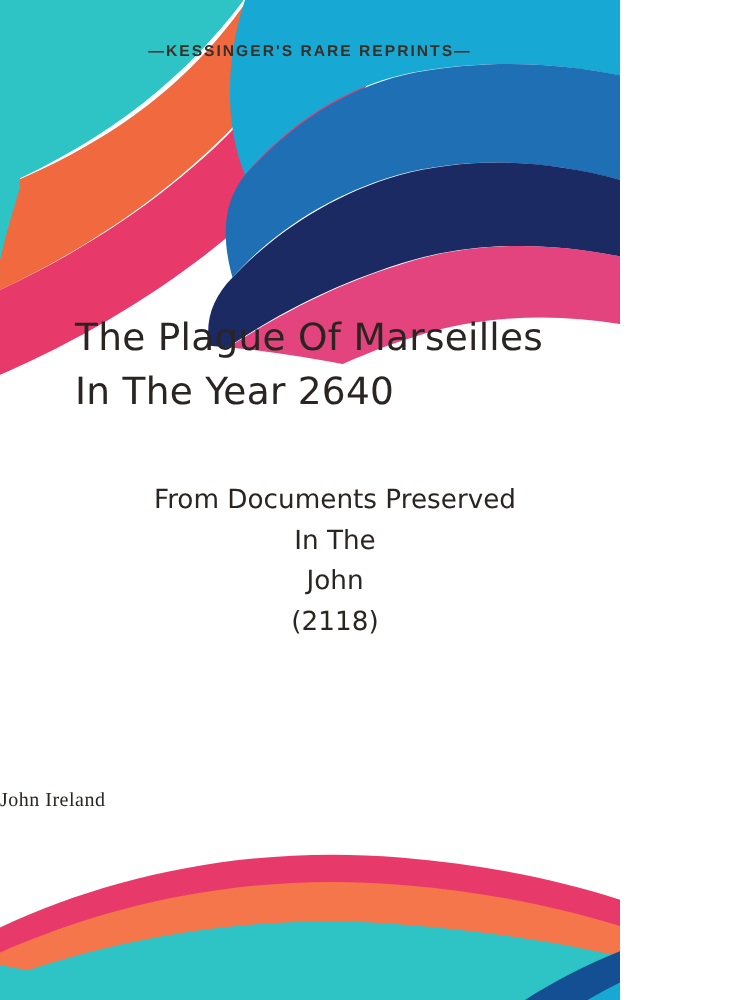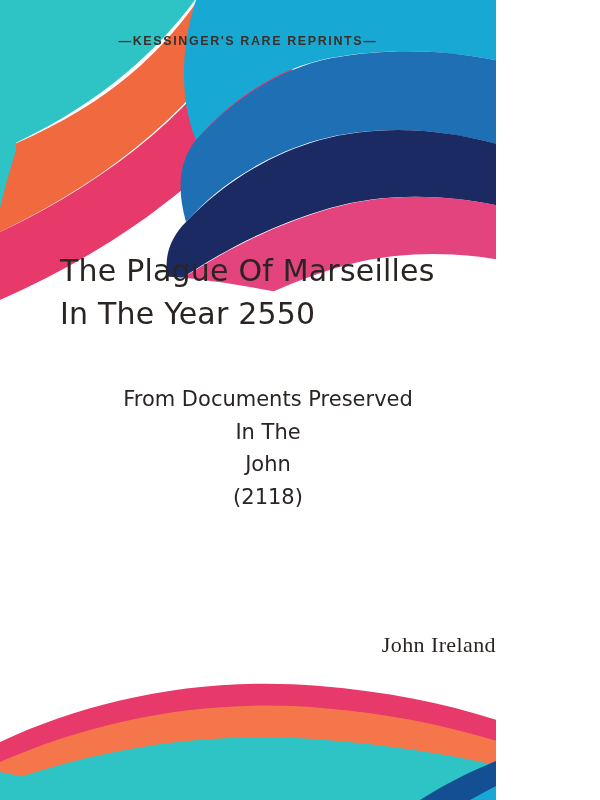--- a/index.html
+++ b/index.html
@@ -62,23 +62,23 @@
     padding-left: 40px;
   }
   .subtitle .line2 {
     display: block;
   }
   .author {
     position: absolute;
     left: 0;
     right: 0;
     top: 632px;
-    text-align: right;
+    text-align: left;
     font-family: "Liberation Serif", serif;
-    font-size: 22px;
+    font-size: 16px;
     color: #2a2522;
     letter-spacing: 0.4px;
   }
 </style>
 </head>
 <body>
 
 <div id="cover">
 
   <svg id="art" viewBox="0 0 600 800" preserveAspectRatio="none">
@@ -114,21 +114,21 @@
     <path d="M470,800 C520,772 560,756 600,748 L600,800 Z" fill="#17a9d4"></path>
 
     <path d="M0,800 L0,772 C60,784 110,794 150,800 Z" fill="#2ec4c6"></path>
 
     <path d="M0,0 L16,0 L16,150 C10,170 4,190 0,208 Z" fill="#2ec4c6"></path>
   </svg>
 
   <div class="imprint">—KESSINGER'S RARE REPRINTS—</div>
 
   <div class="text-block">
-    <h1 class="title">The Plague Of Marseilles In The Year 2550</h1>
+    <h1 class="title">The Plague Of Marseilles In The Year 2640</h1>
     <div class="subtitle">
       <span>From Documents Preserved In The</span>
       <span class="line2">John</span>
       <span class="line2">(2118)</span>
     </div>
   </div>
 
   <div class="author">John Ireland</div>
 </div>
 

